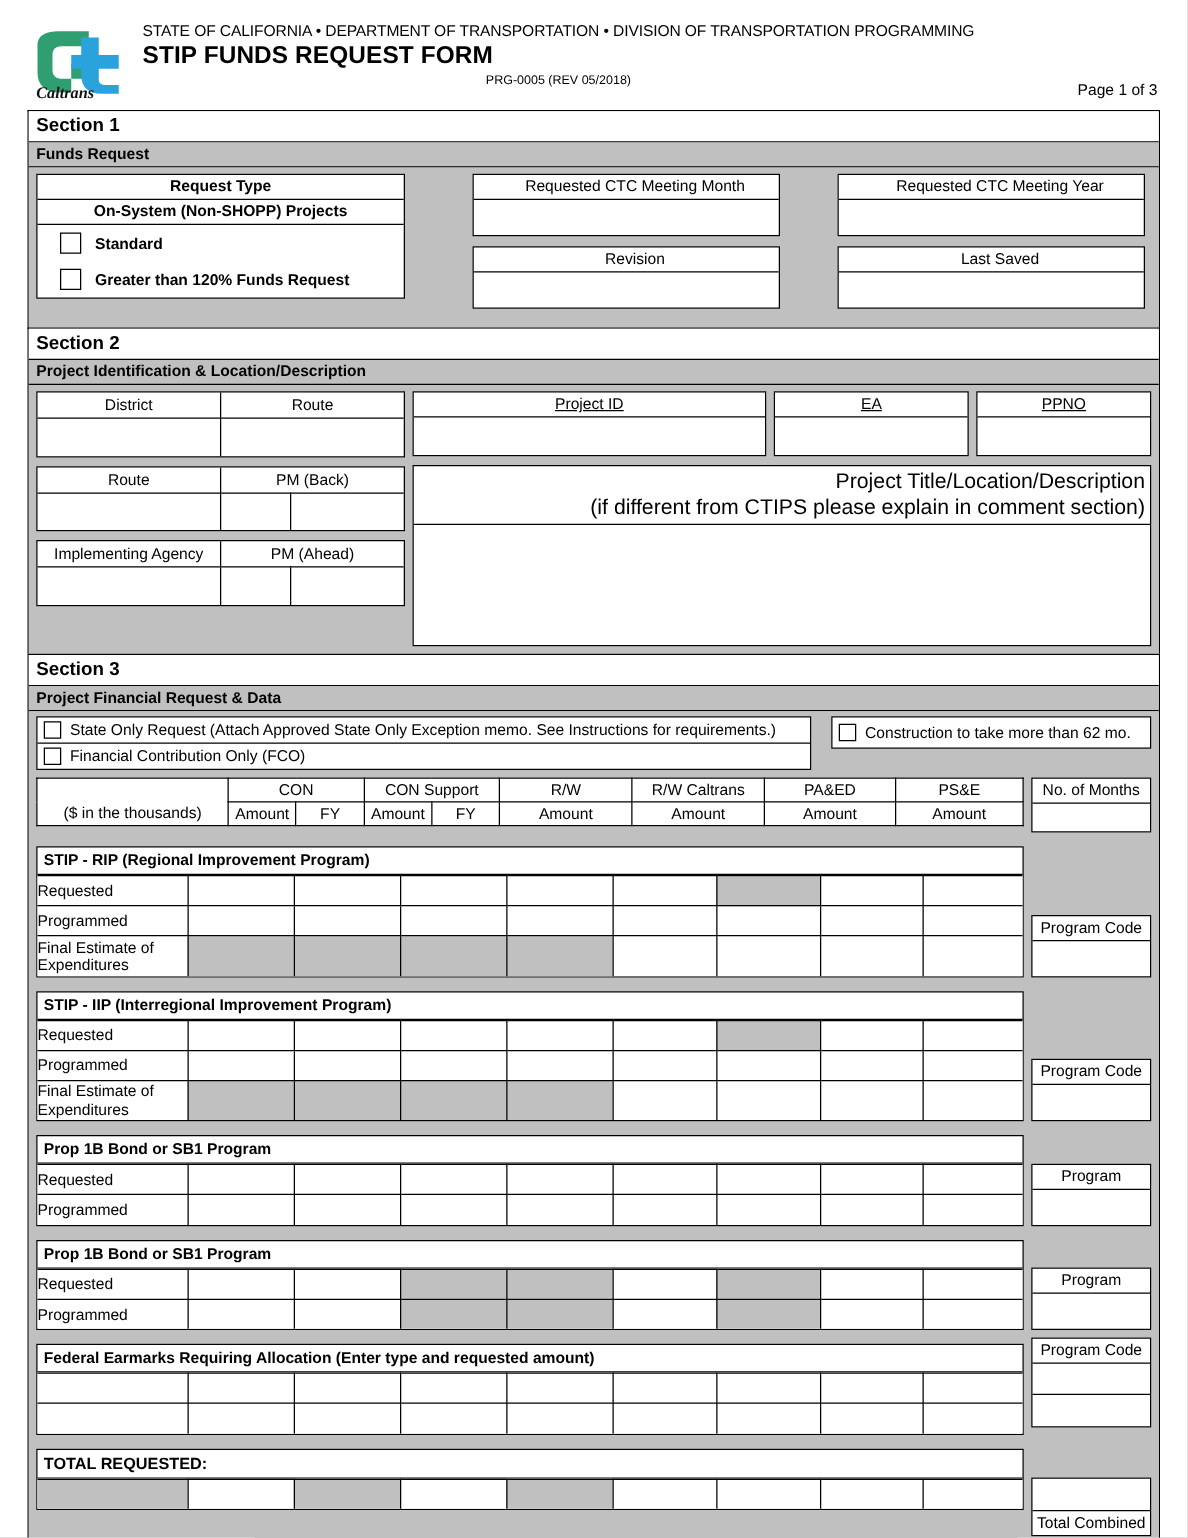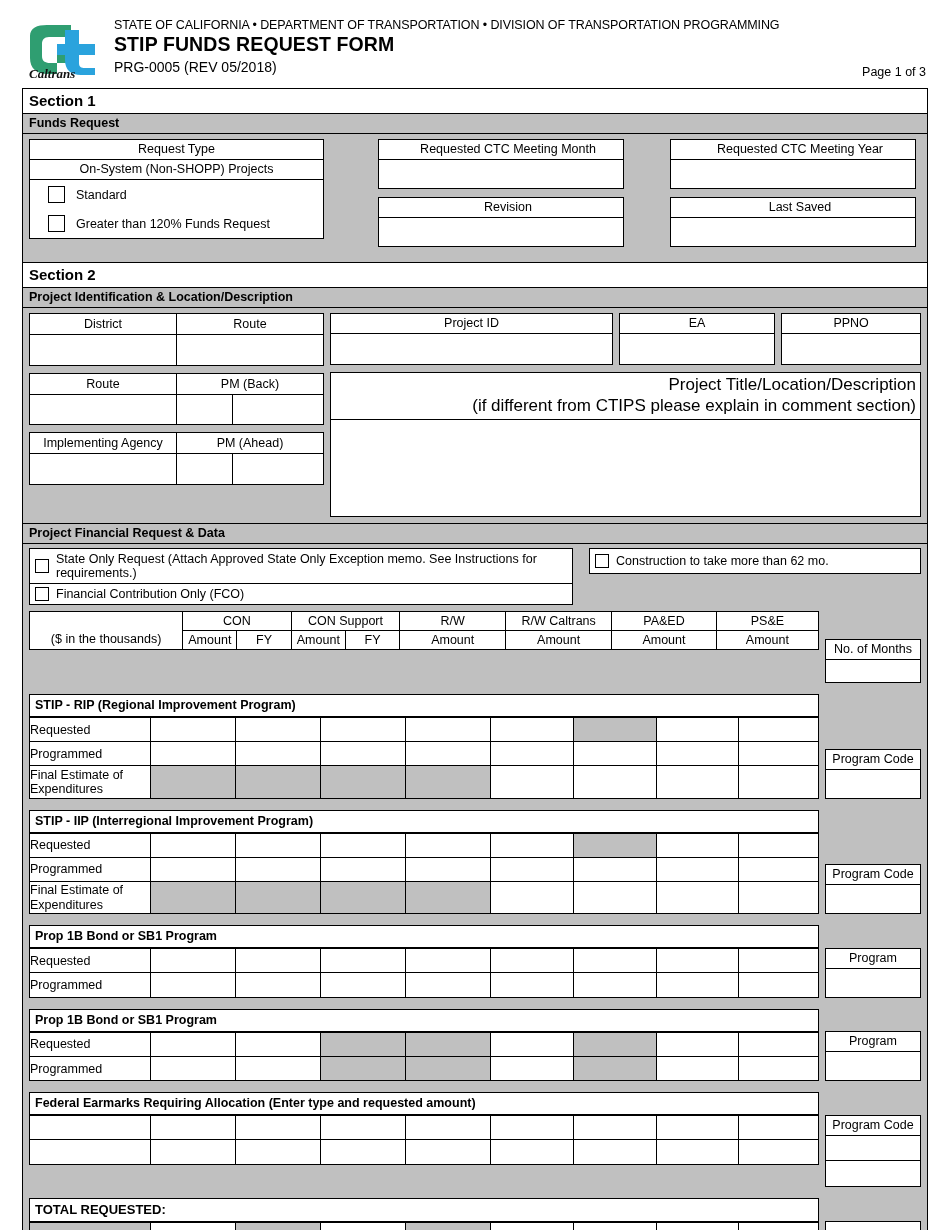--- a/index.html
+++ b/index.html
@@ -14,21 +14,21 @@
   }
   .page { position:relative; width:950px; height:1230px; padding:0; }
 
   
   .header { position:relative; height:70px; margin:18px 22px 0 22px; }
   .logo { position:absolute; left:5px; top:4px; width:78px; height:58px; }
   .logo svg { display:block; }
   .hdr-text { position:absolute; left:92px; top:0px; }
   .agency-line { font-size:12.5px; letter-spacing:-0.1px; white-space:nowrap; }
   .form-title { font-size:19.5px; font-weight:bold; letter-spacing:0.1px; margin-top:1px; }
-  .form-no { font-size:14px; margin-top:3px; }
+  .form-no { font-size:10px; margin-top:3px;text-align:center; }
   .page-of { position:absolute; right:2px; top:47px; font-size:12.5px; }
 
   
   .sec-wrap { margin:0 22px; }
   .outer { border:1.6px solid #000; border-bottom:none; }
   .outer.last { border-bottom:1.6px solid #000; }
   .sec-bar {
     border-bottom:1.6px solid #000;
     font-weight:bold; font-size:15px;
     padding:3px 6px 4px 6px; background:#fff;
@@ -44,21 +44,21 @@
   .lbl { text-align:center; font-size:12.5px; padding:3px 2px; }
 
   
   .s1-body { background:#c0c0c0; padding:5px 6px 7px 6px; display:flex; gap:0; }
   .s1-col-left { width:295px; }
   .s1-spacer { width:54px; }
   .s1-col-mid { width:246px; }
   .s1-spacer2 { width:46px; }
   .s1-col-right { width:246px; }
 
-  .box-stack { border:1.4px solid #000; background:#fff; }
+  .box-stack { border:1.4px solid #000; background:#fff;font-weight:bold; }
   .box-stack .row-h { border-bottom:1.4px solid #000; text-align:center; font-size:12.5px; padding:2px 0 3px 0; }
   .chkline { display:flex; align-items:center; padding:6px 0 6px 18px; }
   .chk {
     width:17px; height:17px; border:1.6px solid #000; background:#fff;
     display:inline-block; flex:0 0 auto;
   }
   .chklbl { margin-left:11px; font-size:12.5px; }
 
   .midbox { border:1.4px solid #000; background:#fff; margin-bottom:8px; }
   .midbox .mh { border-bottom:1.4px solid #000; text-align:center; font-size:12.5px; padding:2px 0 3px 14px; }
@@ -77,27 +77,27 @@
   .blk2 td:last-child { border-right:none; }
   .blk2 tr:last-child td { border-bottom:none; }
   .vrow { height:30px; }
 
   .ptd-box { border:1.5px solid #000; background:#fff; }
   .ptd-head { border-bottom:1.2px solid #000; font-size:17px; padding:2px 4px 3px 4px; line-height:1.22;text-align:right; }
   .ptd-body { height:96px; }
 
   .idrow { display:flex; gap:6px; margin-bottom:7px; }
   .idbox { border:1.5px solid #000; background:#fff; }
-  .idbox .ih { border-bottom:1.2px solid #000; text-align:center; font-size:12.5px; padding:2px 0 3px 0; }
+  .idbox .ih { border-bottom:1.2px solid #000; text-align:center; font-size:12.5px; padding:2px 0 3px 0;text-decoration:underline; }
   .idbox .iv { height:30px; }
 
   
   .s3-body { background:#c0c0c0; padding:4px 6px 6px 6px; }
   .cbrow { display:flex; margin-bottom:0; }
-  .cbleft { width:544px; border:1.5px solid #000; background:#fff; }
+  .cbleft { width:620px; border:1.5px solid #000; background:#fff; }
   .cbleft .ln { display:flex; align-items:center; padding:3px 0 3px 5px; font-size:12.5px; }
   .cbleft .ln.first { border-bottom:1.2px solid #000; }
   .cbgap { width:16px; }
   .cbright { flex:1; border:1.5px solid #000; background:#fff; display:flex; align-items:center; padding:3px 0 3px 5px; font-size:12.5px; height:26px; }
   .chk2 { width:14px; height:14px; border:1.5px solid #000; background:#fff; flex:0 0 auto; }
   .chk2lbl { margin-left:7px; }
 
   
   .fin { display:flex; margin-top:6px; }
   .fin-main { width:790px; }
@@ -116,21 +116,21 @@
 
   .blockbox { border:1.5px solid #000; background:#fff; margin-top:5px; }
   .blocktitle { font-weight:bold; font-size:12.5px; padding:3px 5px 4px 5px; border-bottom:1.2px solid #000; }
   .blockbox table.fgrid td { height:24px; }
   .blockbox table.fgrid td.tall { height:32px; }
   .rowlab { text-align:left; padding:1px 4px; font-size:12.5px; line-height:1.15; }
   .blockbox table.fgrid tr td:first-child { border-left:none; }
   .blockbox table.fgrid tr td:last-child { border-right:none; }
   .blockbox table.fgrid tr:last-child td { border-bottom:none; }
 
-  .sidebox { border:1.5px solid #000; background:#fff;margin-top:28px; }
+  .sidebox { border:1.5px solid #000; background:#fff; }
   .sidebox .sh { text-align:center; font-size:12.5px; padding:2px 0 3px 0; border-bottom:1.3px solid #000; }
   .sidebox .sv { height:28px; }
   .sidestack { position:relative; }
 </style>
 </head>
 <body>
 
 <div class="page">
 
   <div class="header">
@@ -272,20 +272,21 @@
               <div>Project Title/Location/Description</div>
               <div>(if different from CTIPS please explain in comment section)</div>
             </div>
             <div class="ptd-body"></div>
           </div>
         </div>
       </div>
     </div>
 
     <div class="outer last">
+      <div class="sec-bar">Section 3</div>
       <div class="sub-bar">Project Financial Request &amp; Data</div>
       <div class="s3-body">
 
         <div class="cbrow">
           <div class="cbleft">
             <div class="ln first">
               <span class="chk2"></span>
               <span class="chk2lbl">State Only Request (Attach Approved State Only Exception memo. See Instructions for requirements.)</span>
             </div>
             <div class="ln">

